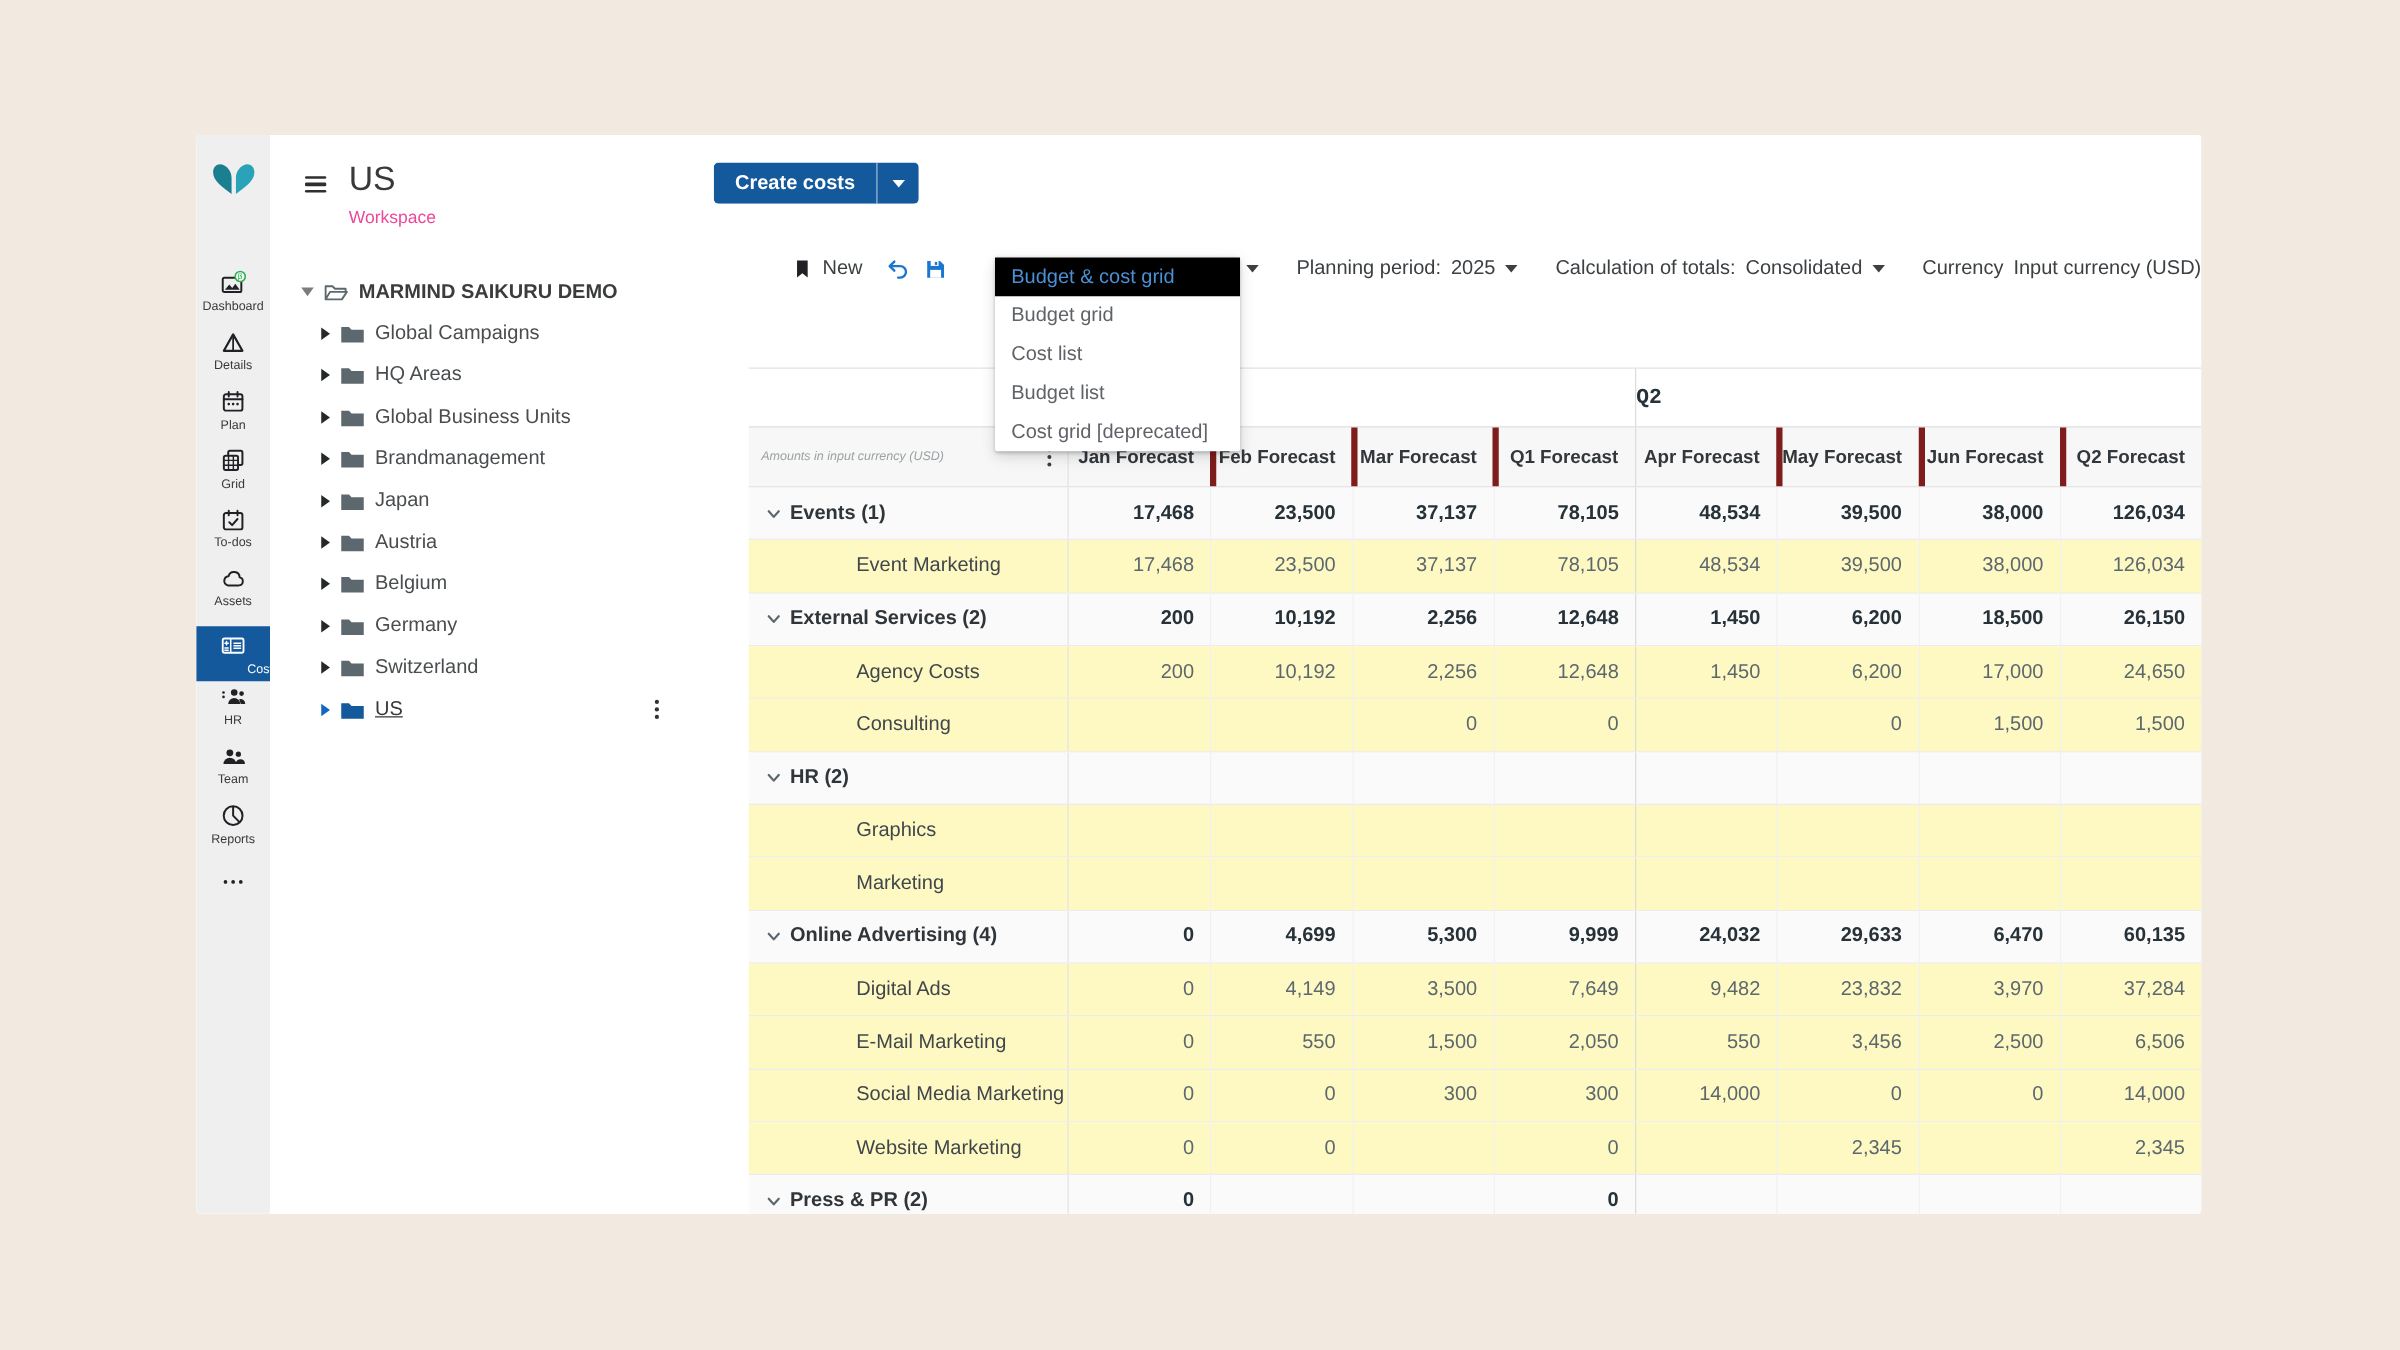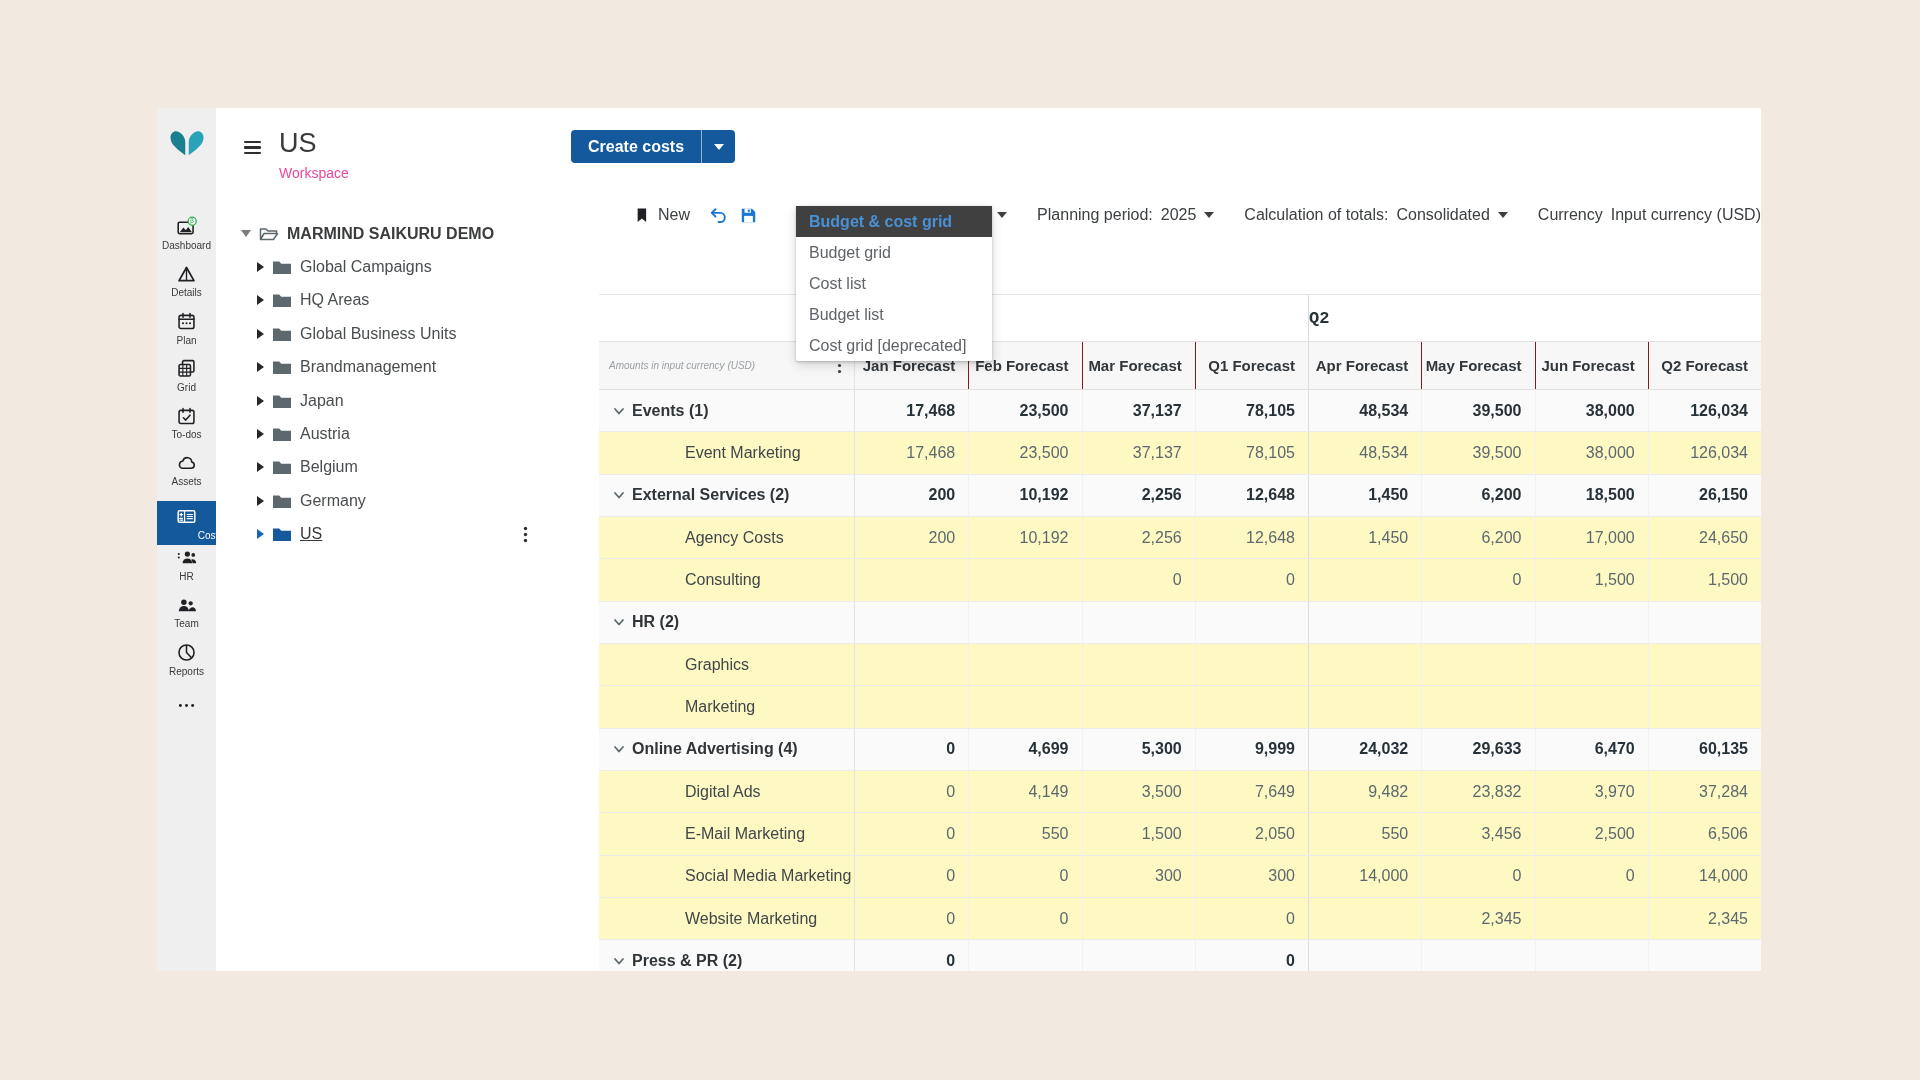--- a/index.html
+++ b/index.html
@@ -60,40 +60,40 @@
 
   
   .table{position:absolute;left:29px;right:0;top:186px;}
   .t-sections{display:grid;grid-template-columns:256px 1fr 1fr;height:46px;border-top:1px solid #e3e3e3;}
   .sec{display:flex;align-items:center;}
   .sec.name{border-right:1px solid #e3e3e3;}
   .sec.q2{border-left:1px solid #dcdcdc;font-weight:700;font-size:17px;color:#263238;font-family:Liberation Mono, monospace;}
   .t-cols{display:grid;grid-template-columns:256px repeat(8,1fr);height:47px;background:#f7f7f7;border-top:1px solid #e0e0e0;border-bottom:1px solid #e0e0e0;}
   .corner{display:flex;align-items:center;justify-content:space-between;padding:0 12px 0 10px;border-right:1px solid #e3e3e3;}
   .corner-label{font-style:italic;color:#9aa0a3;font-size:10px;}
-  .hcell{display:flex;align-items:center;justify-content:flex-end;padding-right:13px;font-weight:700;font-size:15px;color:#32373b;border-left:1px solid #7f1d1d;white-space:nowrap;}
+  .hcell{display:flex;align-items:center;justify-content:flex-end;padding-right:13px;font-weight:700;font-size:15px;color:#32373b;border-left:5px solid #7f1d1d;white-space:nowrap;}
   .corner + .hcell{border-left:none;}
   .hcell.qstart{border-left:1px solid #dcdcdc;}
   .t-row{display:grid;grid-template-columns:256px repeat(8,1fr);height:41.35px;border-bottom:1px solid #ececec;background:#fef9c3;}
   .t-row.group{background:#fafafa;}
   .cell{display:flex;align-items:center;min-width:0;}
   .cell.name{padding-left:13px;border-right:1px solid #e3e3e3;gap:6px;}
   .t-row.child .cell.name{padding-left:66px;}
   .chev{flex:0 0 auto;}
   .rlabel{font-size:16px;color:#40464a;white-space:nowrap;}
   .t-row.group .rlabel{color:#2f3539;font-weight:700;}
   .cell.val{justify-content:flex-end;padding-right:13px;font-size:16px;color:#5d686e;border-left:1px solid #f1f1f1;}
   .cell.name + .cell.val{border-left:none;}
   .t-row.group .cell.val{color:#263238;font-weight:700;}
   .cell.val.qstart{border-left:1px solid #dcdcdc;}
 
   
   .menu{position:absolute;left:639px;top:98px;width:196px;background:#fff;z-index:40;border-radius:2px;box-shadow:0 1px 3px rgba(0,0,0,.22),0 4px 12px rgba(0,0,0,.14);}
   .menu-item{height:31px;display:flex;align-items:center;padding-left:13px;font-size:16px;color:#5f6368;cursor:pointer;white-space:nowrap;}
-  .menu-item.active{background:#404040;color:#4a90d5;font-weight:bold;}
+  .menu-item.active{background:#000000;color:#4a90d5;}
 </style>
 </head>
 <body>
 
 <div class="stage">
   <div class="app">
 
     <aside class="rail">
       <div class="logo">
         <svg width="40" height="32" viewBox="0 0 46 34">
@@ -285,20 +285,27 @@
       <path d="M1 2.5 h6.2 l2 2.3 H19 V15 H1 Z" fill="#5d686e"></path>
     </svg>
     <span class="tlabel">Belgium</span>
   </div>
             <div class="tree-row child">
     <span class="caret right"></span>
     <svg class="folder" width="20" height="16" viewBox="0 0 20 16">
       <path d="M1 2.5 h6.2 l2 2.3 H19 V15 H1 Z" fill="#5d686e"></path>
     </svg>
     <span class="tlabel">Germany</span>
+  </div>
+            <div class="tree-row child">
+    <span class="caret right"></span>
+    <svg class="folder" width="20" height="16" viewBox="0 0 20 16">
+      <path d="M1 2.5 h6.2 l2 2.3 H19 V15 H1 Z" fill="#5d686e"></path>
+    </svg>
+    <span class="tlabel">Switzerland</span>
   </div>
           </div>
         <div class="tree-row child selected">
           <span class="caret right blue"></span>
           <svg class="folder" width="20" height="16" viewBox="0 0 20 16">
             <path d="M1 2.5 h6.2 l2 2.3 H19 V15 H1 Z" fill="#15599d"></path>
           </svg>
           <span class="tlabel">US</span>
           <svg class="kebab" width="5" height="17" viewBox="0 0 5 17">
             <circle cx="2.5" cy="2.5" r="1.7" fill="#2f3235"></circle>

